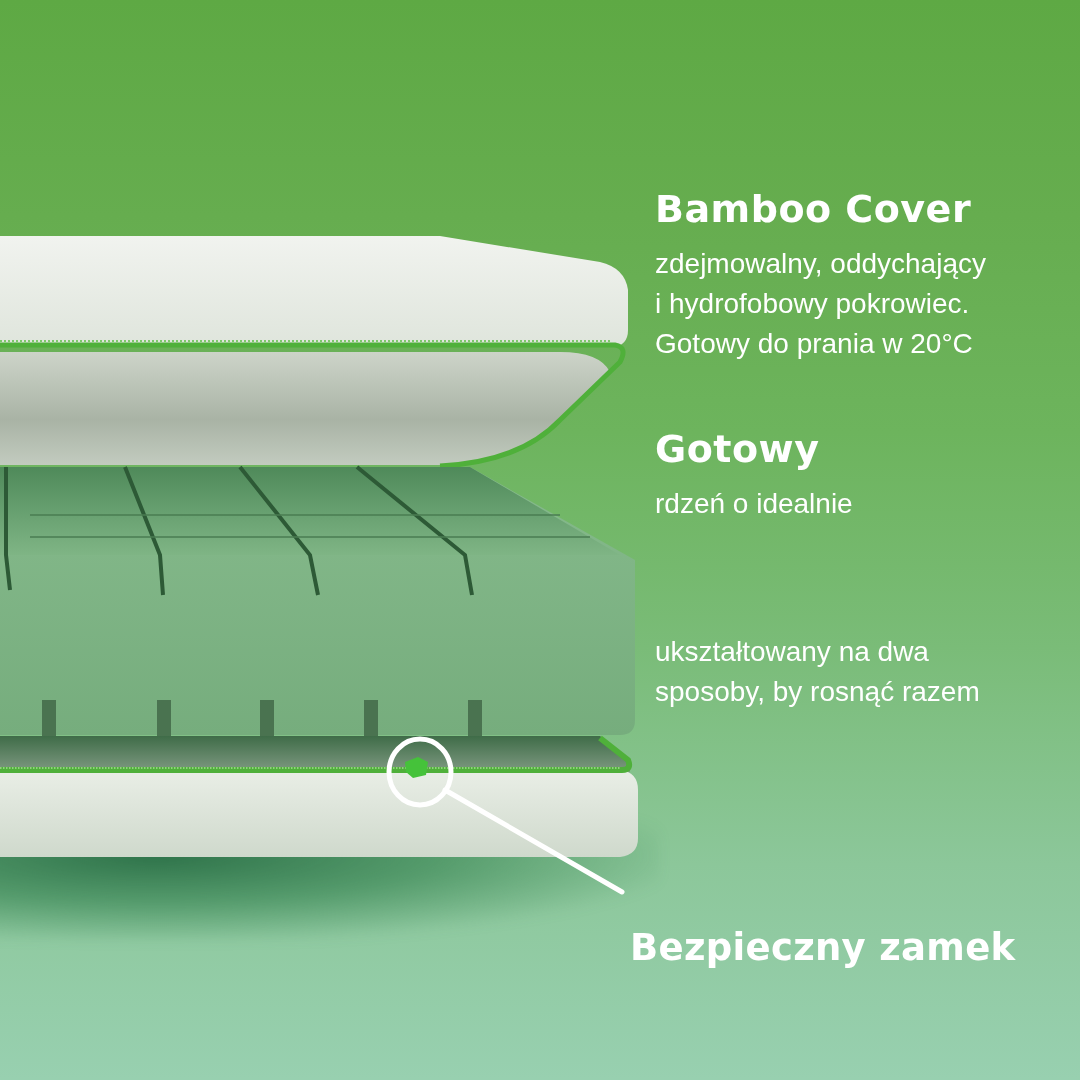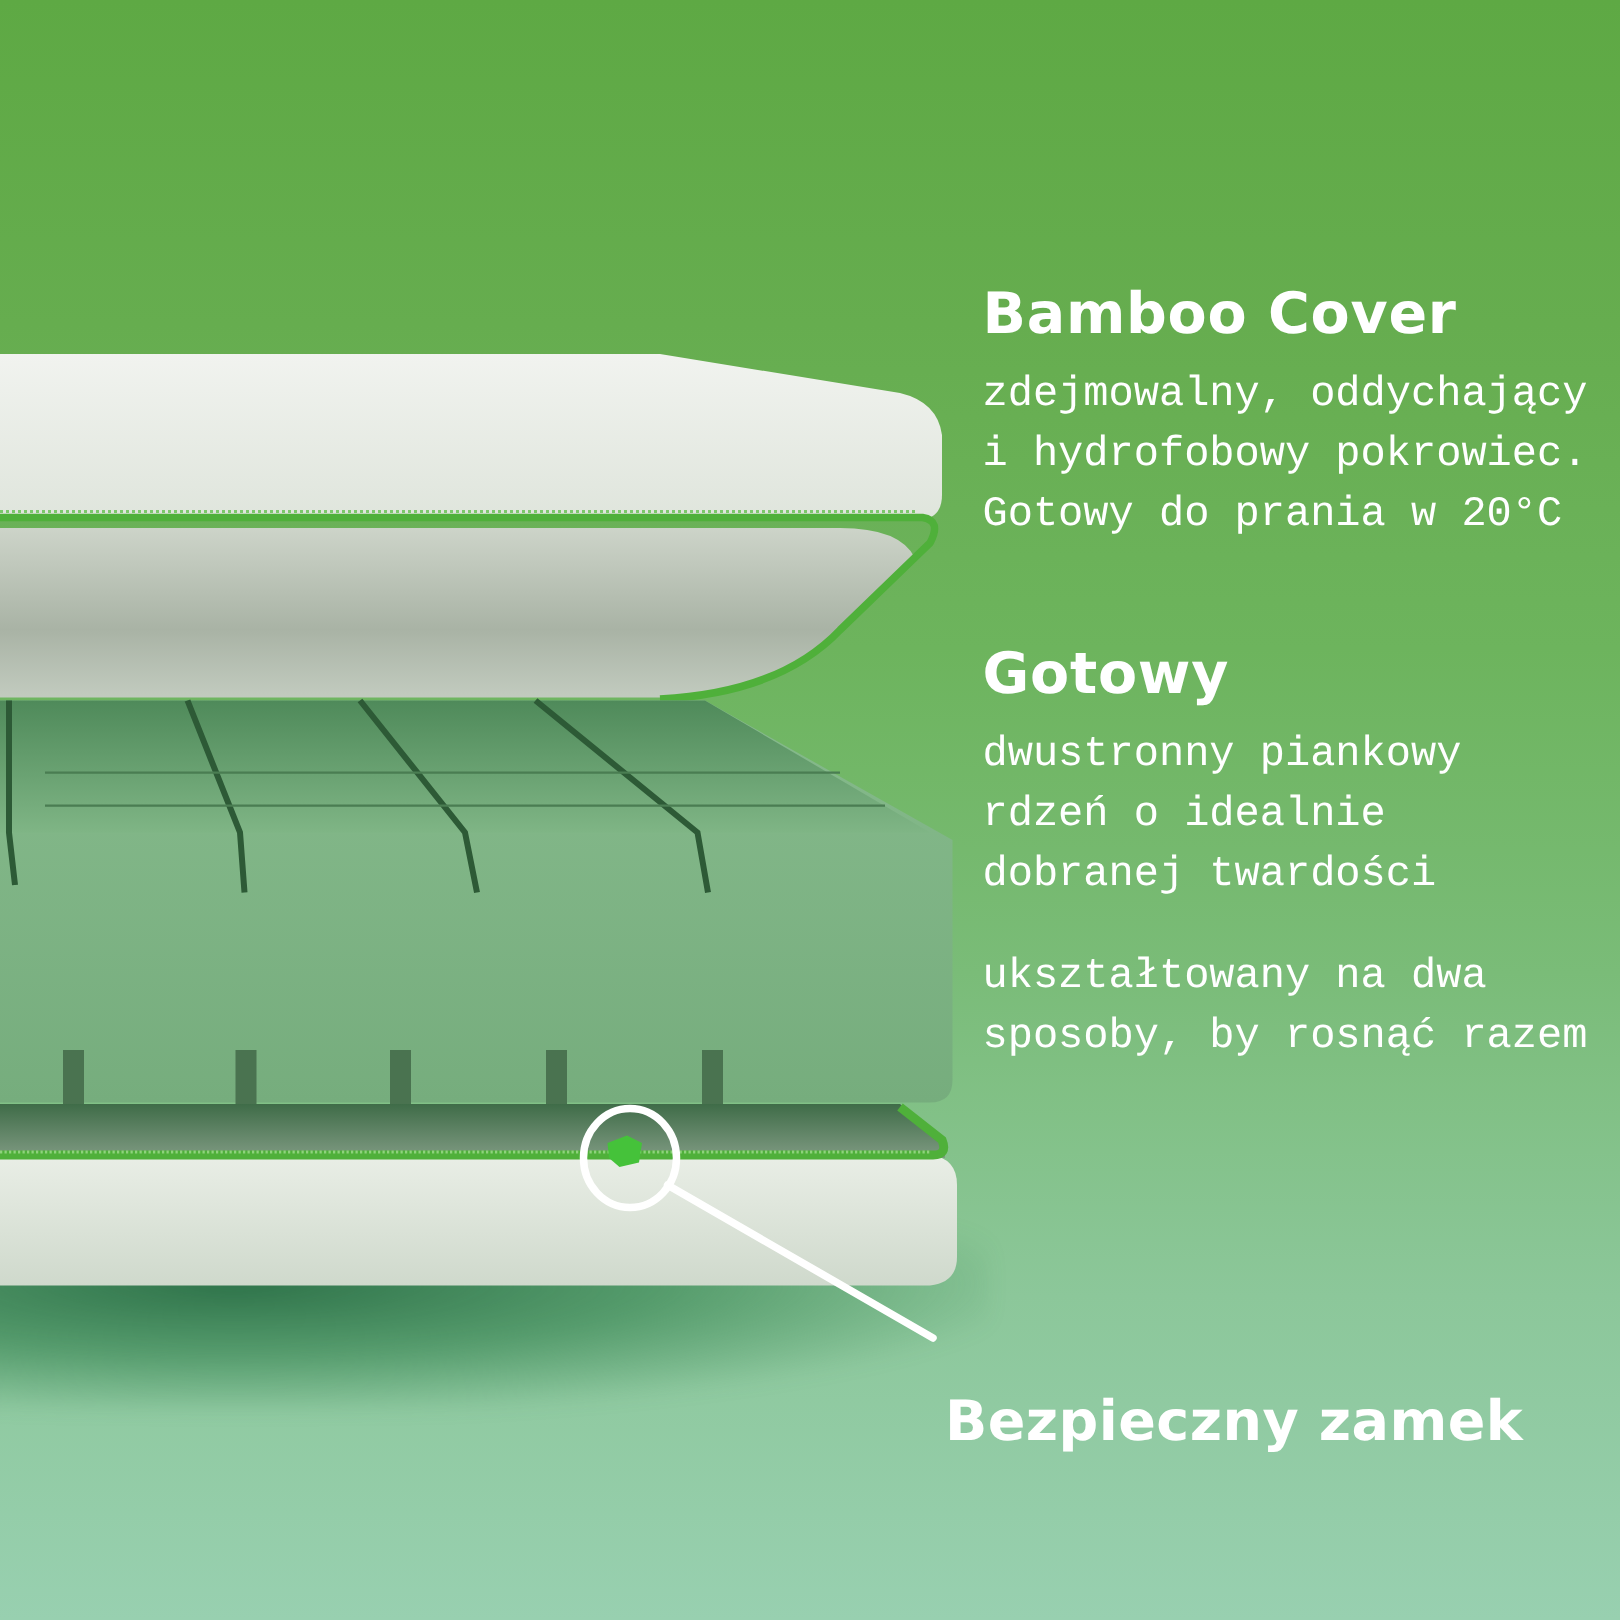--- a/index.html
+++ b/index.html
@@ -17,21 +17,21 @@
   }
   .illustration { position: absolute; left: 0; top: 0; width: 1080px; height: 1080px; }
   .text-block { position: absolute; left: 655px; }
   .title {
     font-weight: bold; font-size: 38px; letter-spacing: 0.5px; line-height: 1; margin: 0;
   }
   .desc {
     font-family: "Liberation Sans", "DejaVu Sans", sans-serif;
     font-size: 28px; line-height: 40px; margin: 0; font-weight: normal;
   }
-  .desc span { display: block; white-space: nowrap; font-family: Liberation Mono, monospace; }
+  .desc span { display: block; white-space: nowrap; }
   #bamboo { top: 190px; }
   #bamboo .desc { margin-top: 16px; }
   #duocore { top: 430px; }
   #duocore .desc { margin-top: 16px; }
   #shaped { top: 632px; }
   .callout-label {
     position: absolute; left: 630px; top: 886px;
     font-weight: bold; font-size: 37px; letter-spacing: 0.3px; white-space: nowrap; margin-top: 40px;
   }
 </style>
@@ -116,23 +116,21 @@
     <p class="desc">
       <span>zdejmowalny, oddychający</span>
       <span>i hydrofobowy pokrowiec.</span>
       <span>Gotowy do prania w 20°C</span>
     </p>
   </div>
 
   <div class="text-block" id="duocore">
     <h2 class="title">Gotowy</h2>
     <p class="desc">
-      <span>dwustronny piankowy</span>
       <span>rdzeń  o idealnie</span>
-      <span>dobranej twardości</span>
     </p>
   </div>
 
   <div class="text-block" id="shaped">
     <p class="desc">
       <span>ukształtowany na dwa</span>
       <span>sposoby, by rosnąć razem</span>
     </p>
   </div>
 

